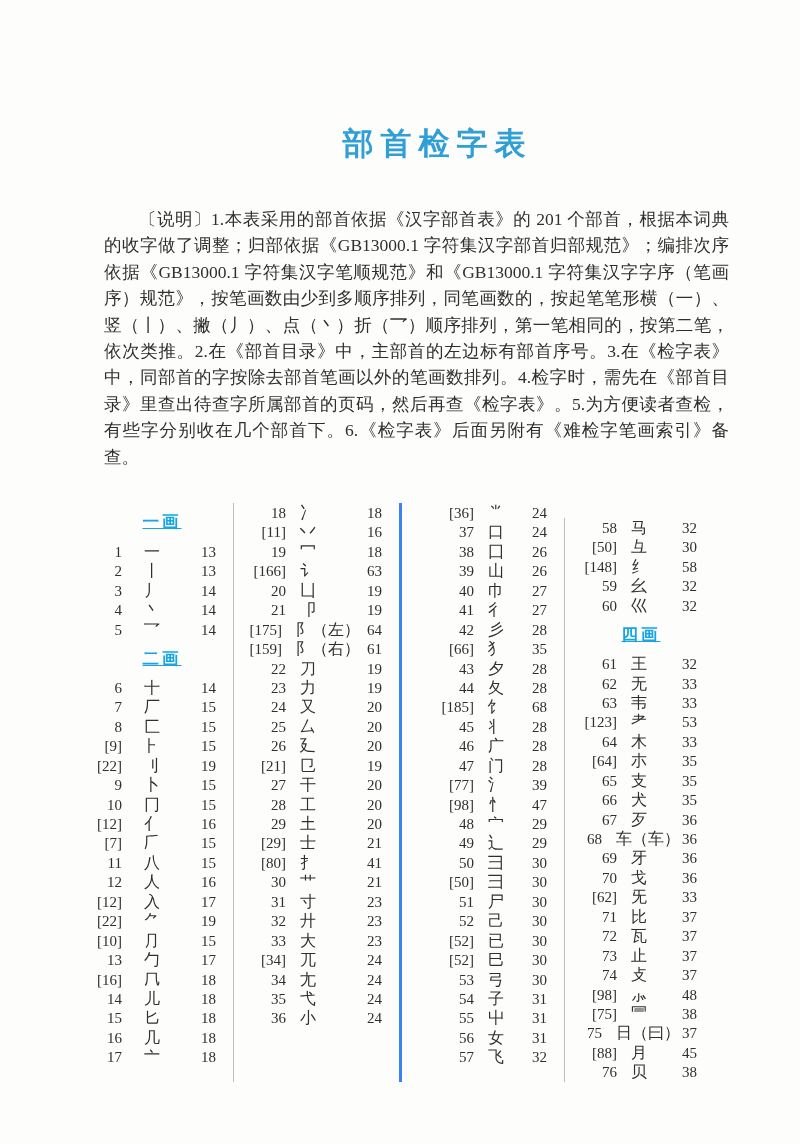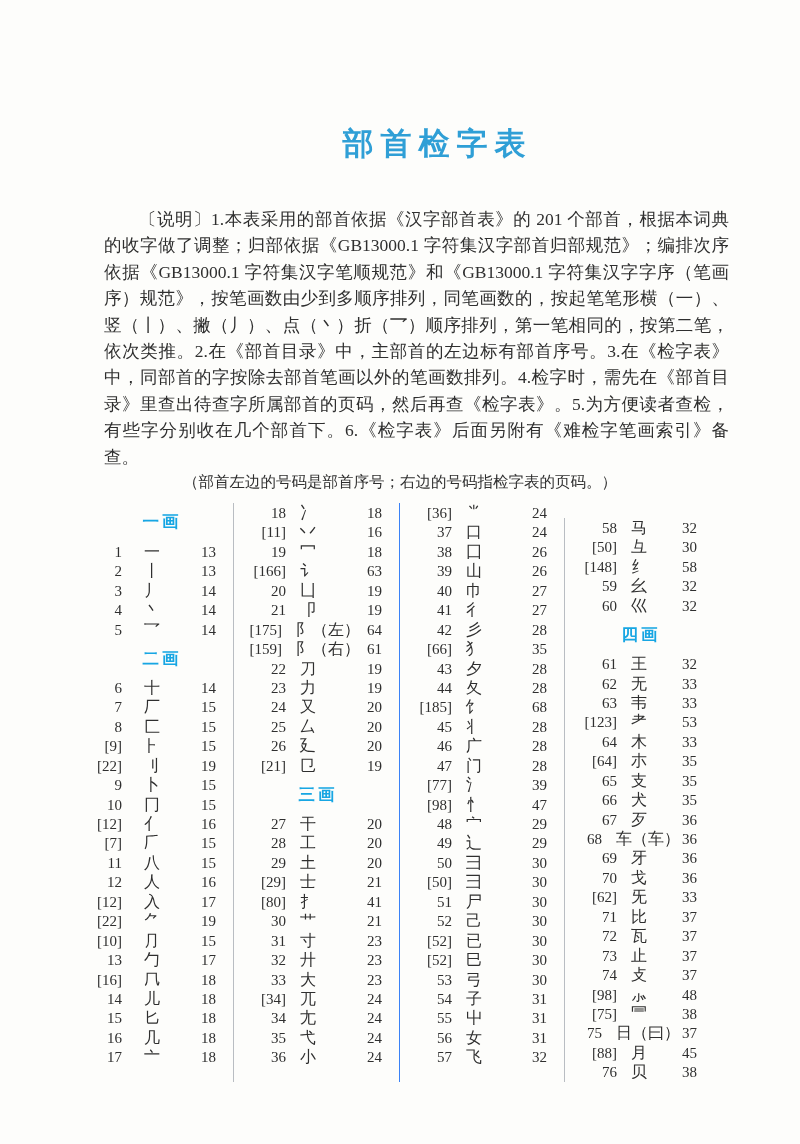--- a/index.html
+++ b/index.html
@@ -33,47 +33,46 @@
     margin:0;text-align:center;font-size:15.5px;
   }
 
   .index{
     position:absolute;top:503px;left:88px;width:626px;
     display:flex;
   }
   .index-col{box-sizing:border-box;}
   .index-col:nth-child(1){width:145px;}
   .index-col:nth-child(2){width:166px;border-left:1px solid #b9bdc2;}
-  .index-col:nth-child(3){width:165px;border-left:1px solid #3b82f6;}
+  .index-col:nth-child(3){width:165px;border-left:3px solid #3b82f6;padding-left:20px;}
   .index-col:nth-child(4){width:150px;border-left:1px solid #b9bdc2;margin-top:15px;}
 
   .row{
     display:flex;align-items:baseline;
     height:19.45px;font-size:15px;line-height:19.45px;
     white-space:nowrap;
   }
   .row .no{width:52px;text-align:right;}
   .index-col:nth-child(1) .row .no{width:34px;}
   .row .rad{flex:1;padding-left:14px;font-size:16px;}
   .index-col:nth-child(1) .row .rad{padding-left:22px;}
   .row .pg{width:24px;text-align:right;margin-right:17px;}
 
   .stroke-header{
     height:38.9px;display:flex;align-items:center;justify-content:center;
     color:#17a6e3;font-size:16.5px;font-weight:bold;
-    letter-spacing:3px;text-indent:3px;
+    letter-spacing:3px;text-indent:3px;text-decoration:underline;
   }
 </style>
 </head>
 <body>
 
 <div class="page">
   <h1 class="title">部首检字表</h1>
   <p class="note">〔说明〕1.本表采用的部首依据《汉字部首表》的 201 个部首，根据本词典的收字做了调整；归部依据《GB13000.1 字符集汉字部首归部规范》；编排次序依据《GB13000.1 字符集汉字笔顺规范》和《GB13000.1 字符集汉字字序（笔画序）规范》，按笔画数由少到多顺序排列，同笔画数的，按起笔笔形横（一）、竖（丨）、撇（丿）、点（丶）折（乛）顺序排列，第一笔相同的，按第二笔，依次类推。2.在《部首目录》中，主部首的左边标有部首序号。3.在《检字表》中，同部首的字按除去部首笔画以外的笔画数排列。4.检字时，需先在《部首目录》里查出待查字所属部首的页码，然后再查《检字表》。5.为方便读者查检，有些字分别收在几个部首下。6.《检字表》后面另附有《难检字笔画索引》备查。</p>
-  <p class="section-subtitle">（部首左边的号码是部首序号；右边的号码指检字表的页码。）</p>
   <div class="index" id="index-table">
       <div class="index-col">
         <div class="stroke-header">一画</div>
         <div class="row">
           <span class="no">1</span>
           <span class="rad">一</span>
           <span class="pg">13</span>
         </div>
         <div class="row">
           <span class="no">2</span>
@@ -261,21 +260,20 @@
         <div class="row">
           <span class="no">26</span>
           <span class="rad">廴</span>
           <span class="pg">20</span>
         </div>
         <div class="row">
           <span class="no">[21]</span>
           <span class="rad">㔾</span>
           <span class="pg">19</span>
         </div>
-        <div class="stroke-header">三画</div>
         <div class="row">
           <span class="no">27</span>
           <span class="rad">干</span>
           <span class="pg">20</span>
         </div>
         <div class="row">
           <span class="no">28</span>
           <span class="rad">工</span>
           <span class="pg">20</span>
         </div>

